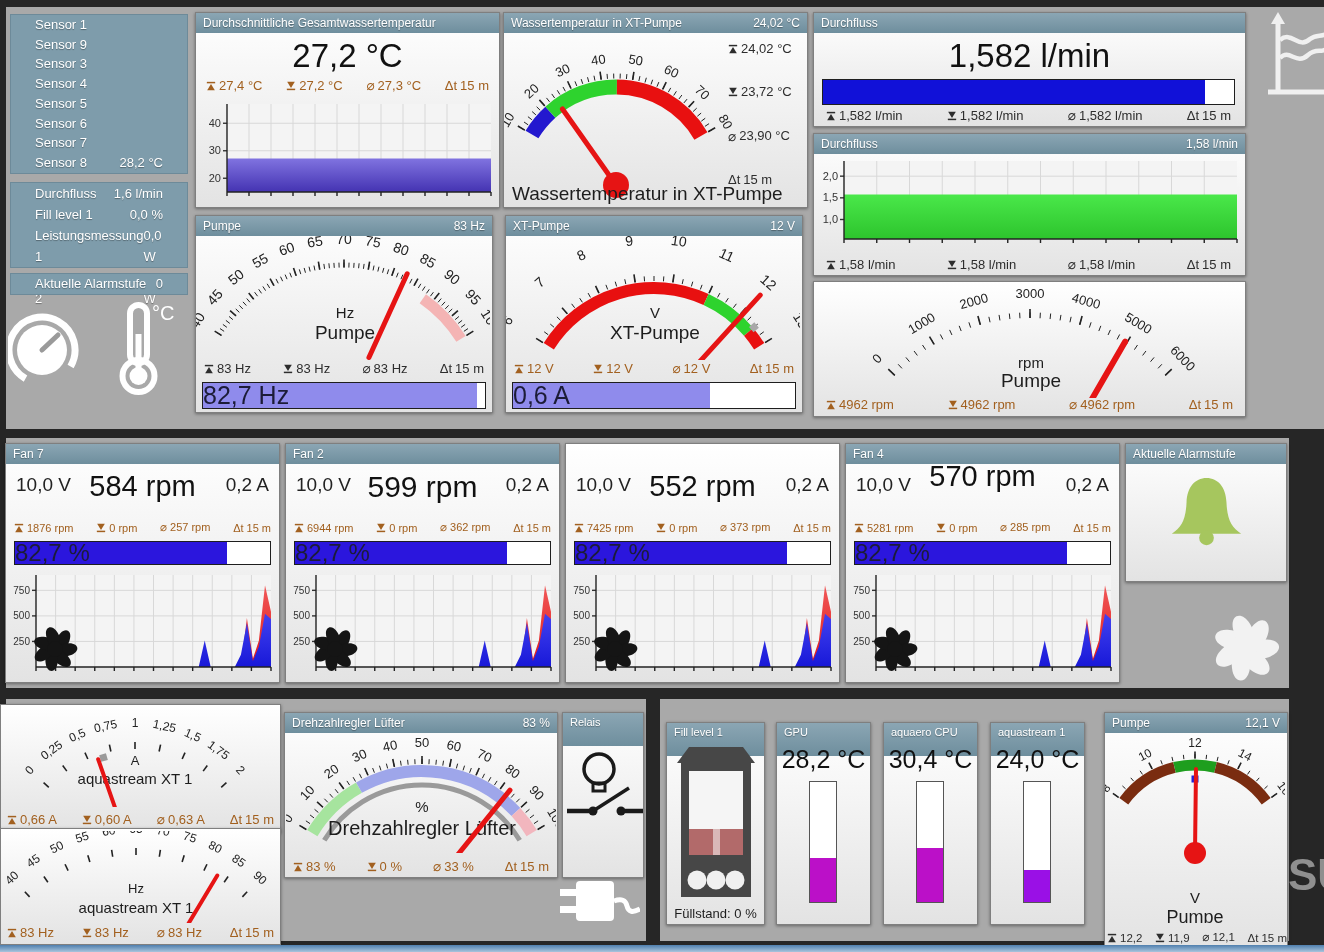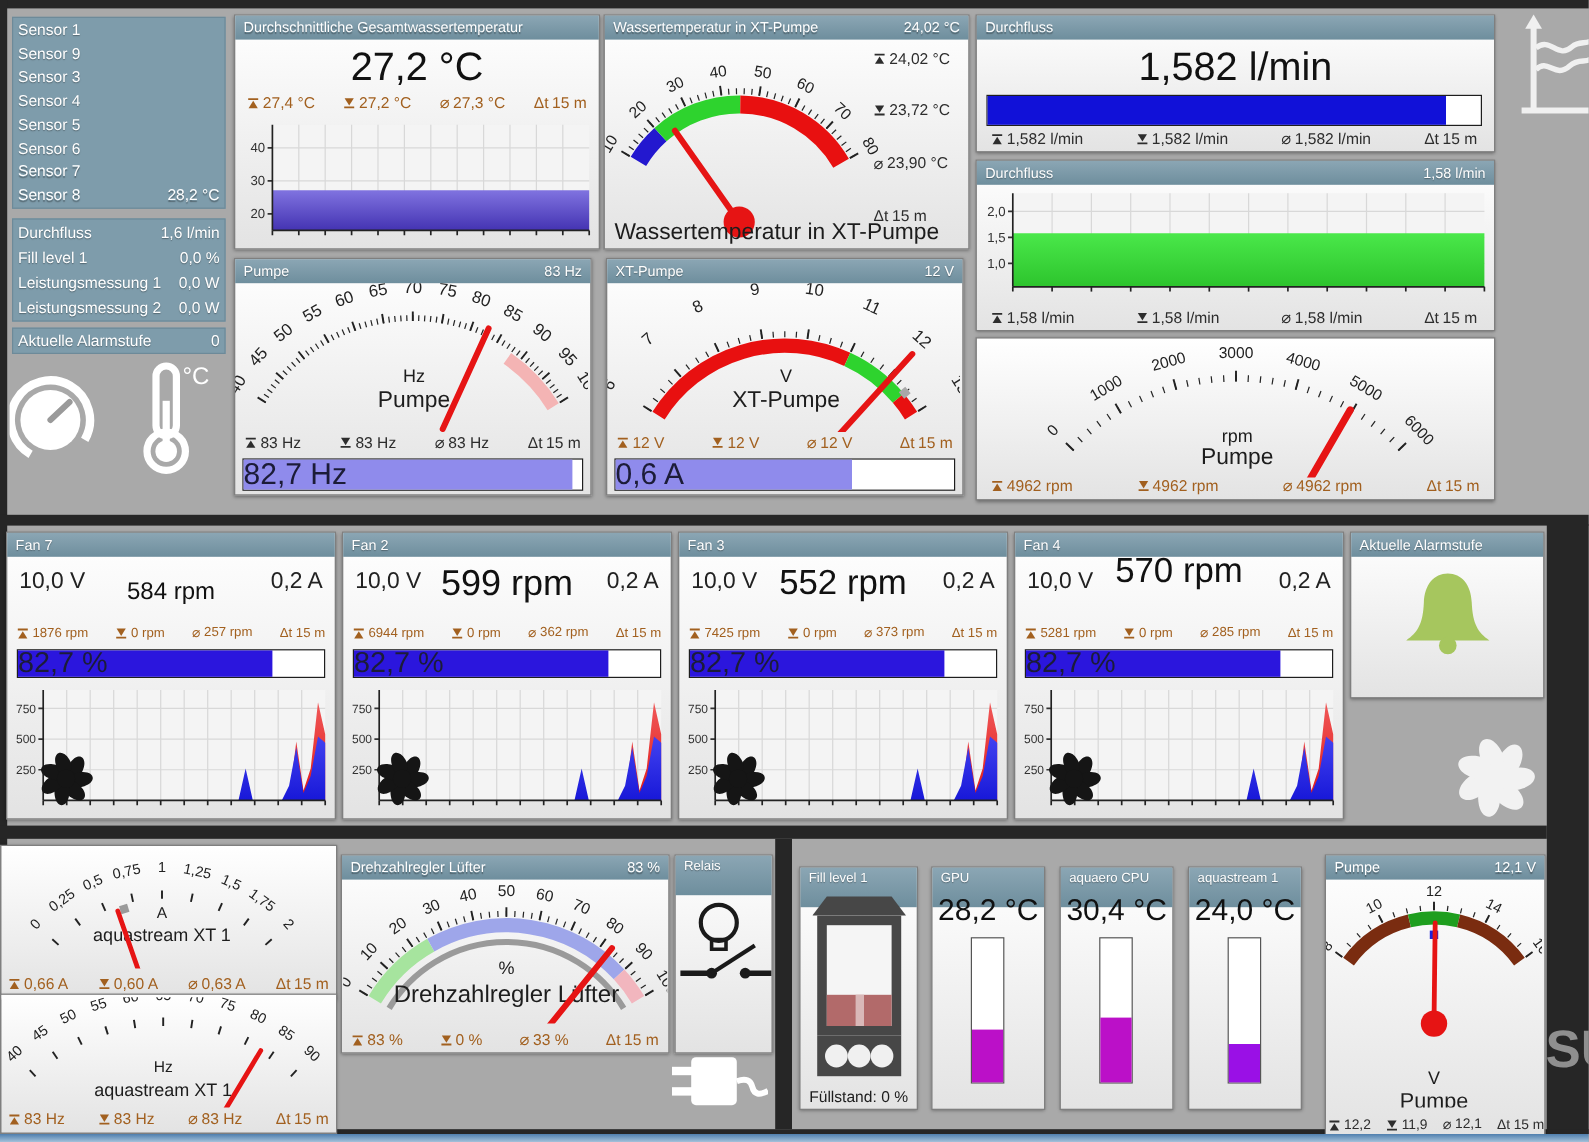--- a/index.html
+++ b/index.html
@@ -17,21 +17,21 @@
          color:#a2601f;white-space:nowrap;font-size:13px}
   .stats.darkc{color:#2d2d2d}
   .stats.col{flex-direction:column;align-items:flex-start}
   .stat{display:flex;align-items:center;gap:3px}
   .stat svg{width:10px;height:10px;fill:currentColor;flex:none}
   .hbar{position:absolute;background:#fff;border:1px solid #1e1e1e}
   .hbar .fill{position:absolute;left:0;top:0;bottom:0}
   .hbar span{position:relative;display:block;text-align:left;color:#1c1c38;z-index:1}
   .blue-list{position:absolute;background:#7e9cab;border:1px solid #6d8a99;color:#fff;
              text-shadow:0 1px 1px rgba(0,0,0,.35);z-index:2;font-size:13px}
-  .row{display:flex;justify-content:space-between;padding:0 4px}
+  .row{display:flex;justify-content:space-between;padding:0 24px}
   .tube{position:absolute;width:26px;border:1px solid #555;background:#fff}
   .tube .tfill{position:absolute;left:0;right:0;bottom:0}
   svg{display:block}
   .abs{position:absolute}
   .caption{position:absolute;color:#1d1d1d}
   .watermark{position:absolute;color:#8f8f8f;font-size:44px;font-weight:bold;z-index:1}
   .bluestrip{position:absolute;left:0;top:945px;width:1324px;height:7px;z-index:5;
              background:linear-gradient(#4f7fae,#a8c4dc)}
 </style>
 </head>
@@ -700,21 +700,21 @@
         <span>15 m</span>
       </span>
     </div>
 </div>
 
 <div class="panel" style="left:5px;top:443px;width:273px;height:238px">
   <div class="phead">
       <span>Fan 7</span>
     </div>
   <div class="abs" style="left:10px;top:30px;font-size:19px">10,0 V</div>
-  <div class="bigval" style="top:38px;font-size:20px">584 rpm</div>
+  <div class="bigval" style="top:26px;font-size:29px">584 rpm</div>
   <div class="abs" style="right:10px;top:30px;font-size:19px">0,2 A</div>
   <div class="stats" style="left:8px;right:8px;top:76px;font-size:11px">
       <span class="stat">
         <svg viewBox="0 0 12 12">
           <path d="M1 1h10v1.8H1z"></path>
           <path d="M6 3.6 10.6 11H1.4z"></path>
         </svg>
         <span>1876 rpm</span>
       </span>
       <span class="stat">
@@ -900,23 +900,20 @@
           <path d="M0 -7 C7 -27 21 -23 16 -9 C13 0 5 2 0 -7 Z" fill="#151515" transform="rotate(154.3)"></path>
           <path d="M0 -7 C7 -27 21 -23 16 -9 C13 0 5 2 0 -7 Z" fill="#151515" transform="rotate(205.7)"></path>
           <path d="M0 -7 C7 -27 21 -23 16 -9 C13 0 5 2 0 -7 Z" fill="#151515" transform="rotate(257.1)"></path>
           <path d="M0 -7 C7 -27 21 -23 16 -9 C13 0 5 2 0 -7 Z" fill="#151515" transform="rotate(308.6)"></path>
         </g>
         <circle r="8.5" fill="#151515"></circle>
       </svg>
     </div>
 </div>
 <div class="panel" style="left:565px;top:443px;width:273px;height:238px">
-  <div class="phead">
-      <span>Fan 3</span>
-    </div>
   <div class="abs" style="left:10px;top:30px;font-size:19px">10,0 V</div>
   <div class="bigval" style="top:26px;font-size:29px">552 rpm</div>
   <div class="abs" style="right:10px;top:30px;font-size:19px">0,2 A</div>
   <div class="stats" style="left:8px;right:8px;top:76px;font-size:11px">
       <span class="stat">
         <svg viewBox="0 0 12 12">
           <path d="M1 1h10v1.8H1z"></path>
           <path d="M6 3.6 10.6 11H1.4z"></path>
         </svg>
         <span>7425 rpm</span>

